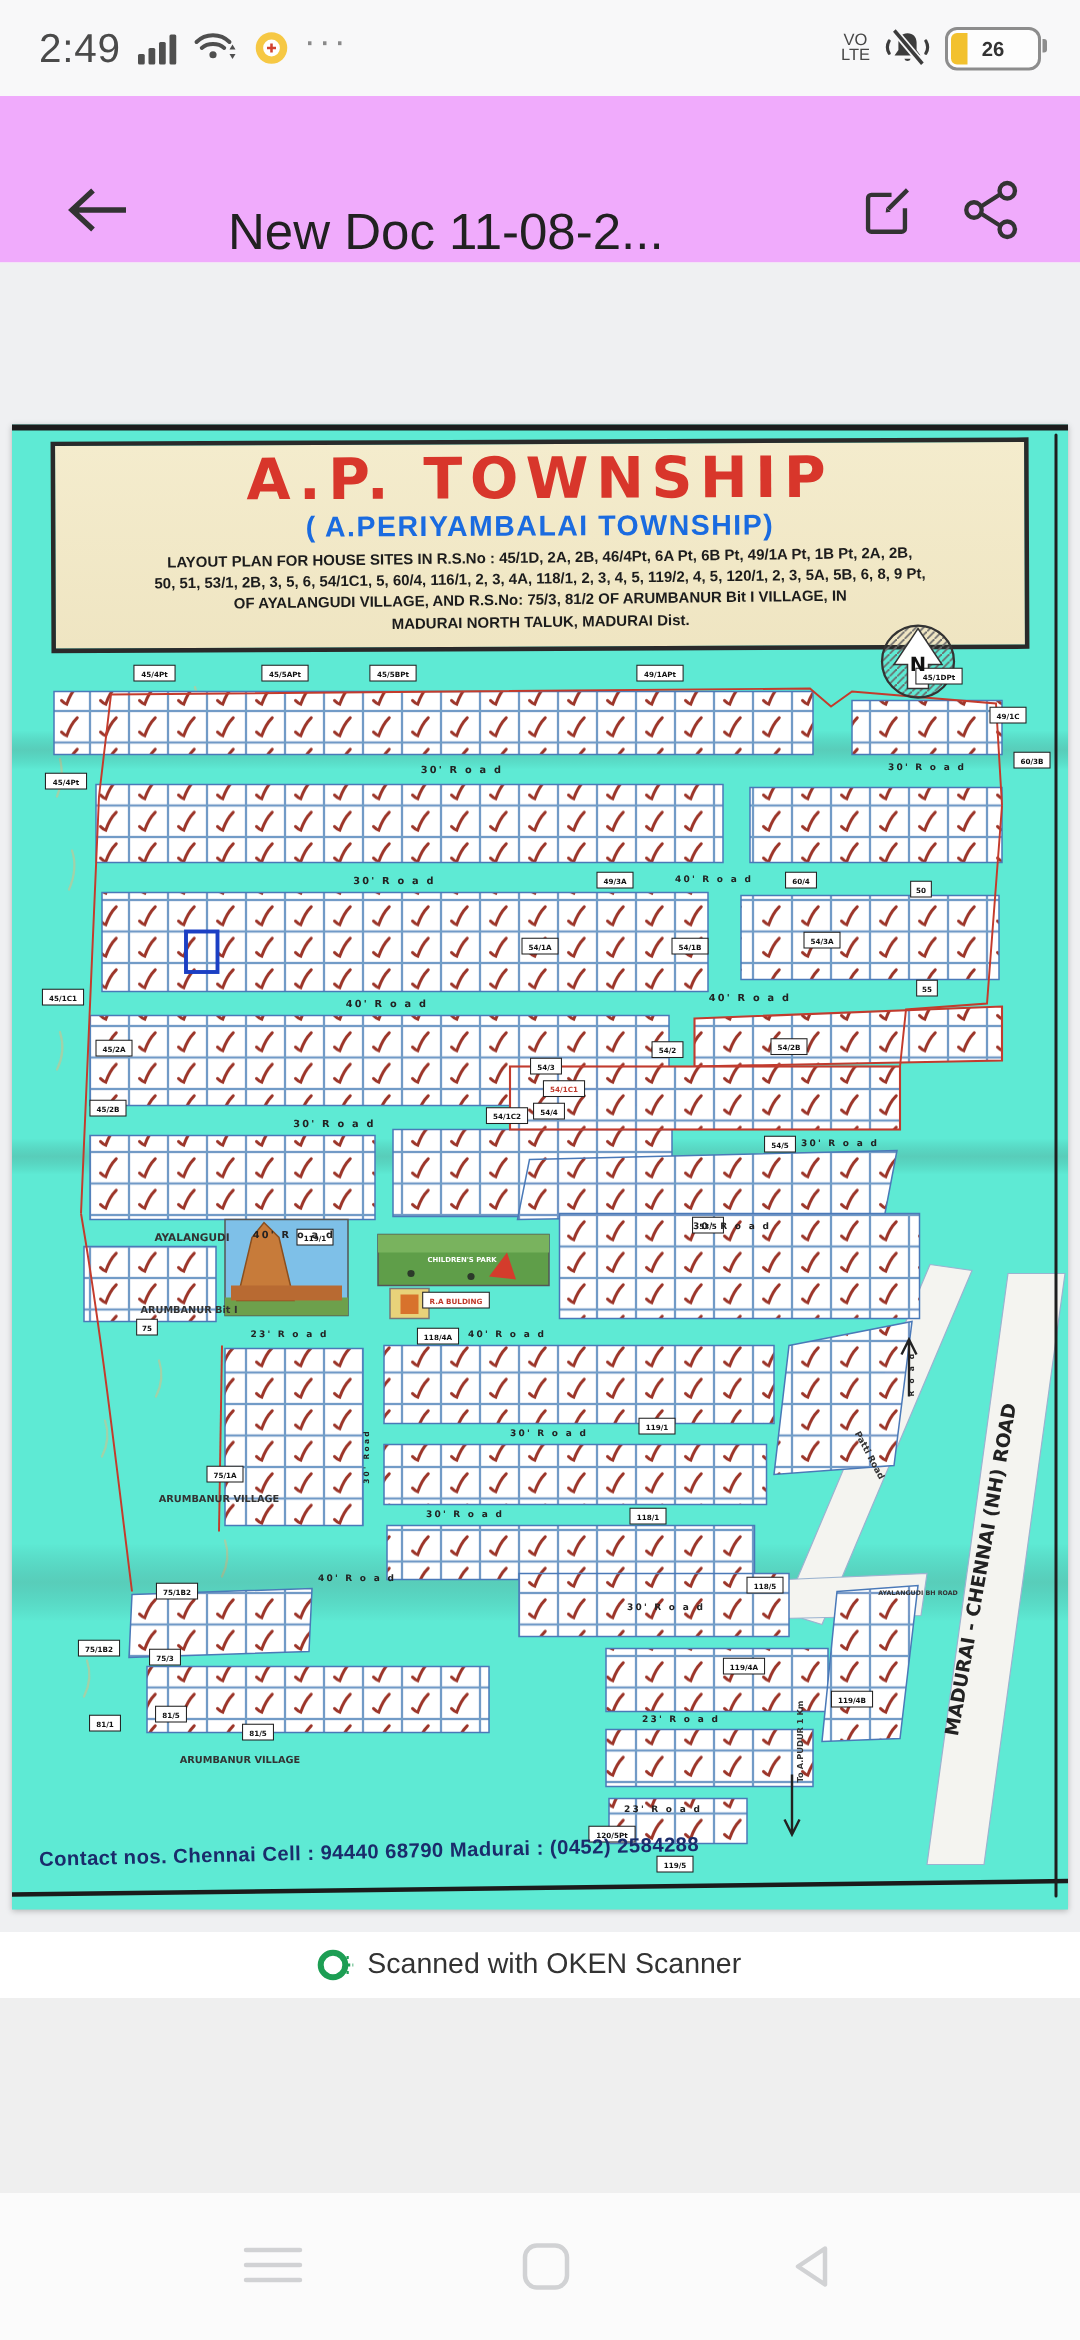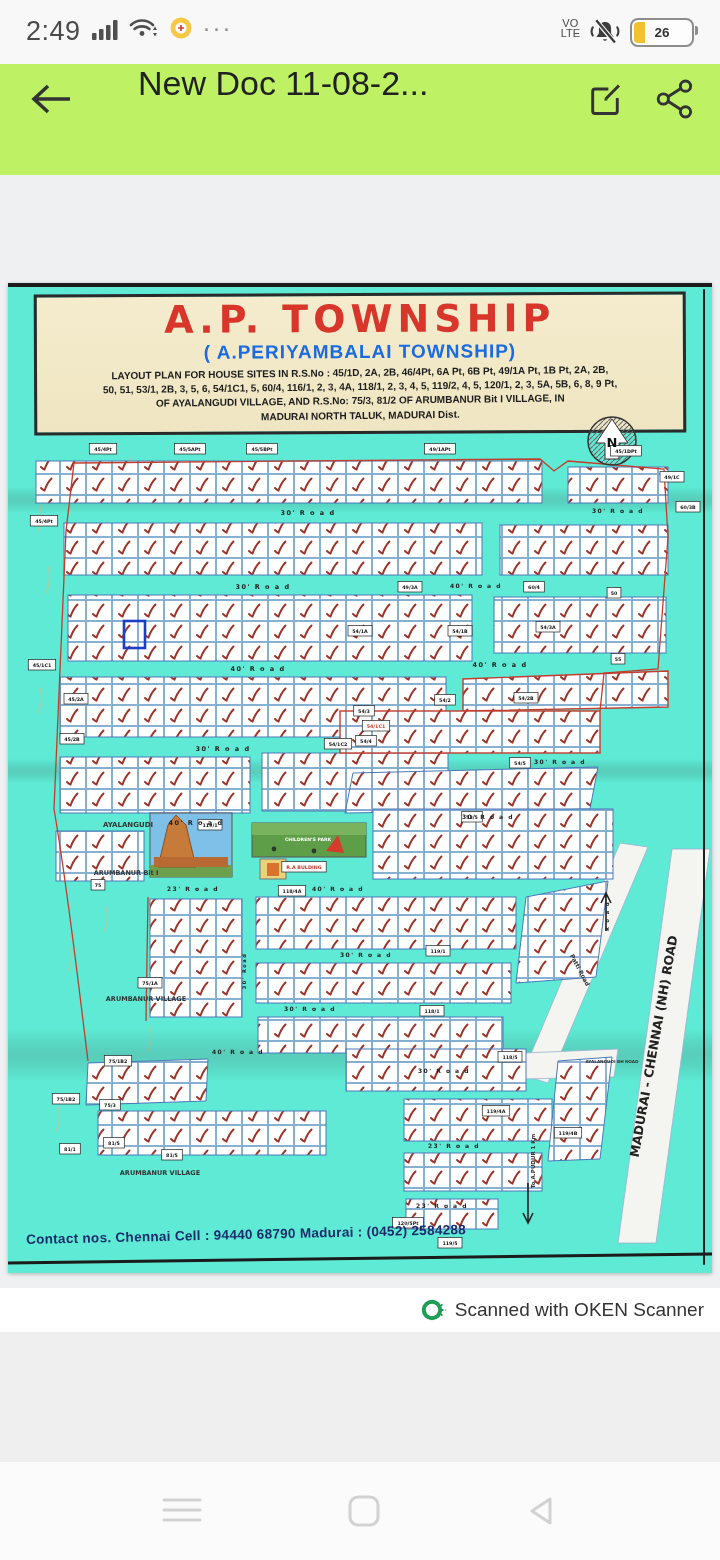--- a/index.html
+++ b/index.html
@@ -2,33 +2,33 @@
 <html><head>
 <meta charset="utf-8">
 <style>
   html,body{margin:0;padding:0;background:#e9e9e9;}
   #phone{position:relative;width:720px;height:1560px;background:#ffffff;overflow:hidden;
          font-family:"Liberation Sans",sans-serif;}
 
   
   .status-bar{position:absolute;top:0;left:0;right:0;height:64px;background:#f8f8f9;
               display:flex;align-items:center;justify-content:space-between;padding:0 26px;box-sizing:border-box;}
-  .sb-left,.sb-right{display:flex;align-items:flex-start;gap:10px;}
+  .sb-left,.sb-right{display:flex;align-items:center;gap:10px;}
   .sb-time{font-size:27px;color:#4a4a4a;font-weight:500;letter-spacing:.5px;}
   .sb-dots{font-size:24px;color:#8a8a8a;letter-spacing:2px;line-height:1;padding-bottom:8px;}
   .volte{font-size:11px;font-weight:normal;color:#474747;line-height:.95;text-align:center;}
   .bat{position:relative;width:44px;height:25px;border:2.5px solid #8d8d8d;border-radius:8px;background:#fdfdfd;padding-left:16px;}
   .bat:after{content:"";position:absolute;right:-6px;top:6px;width:3.5px;height:9px;background:#8d8d8d;border-radius:0 2px 2px 0;}
   .bat .fill{position:absolute;left:2px;top:2px;bottom:2px;width:11px;background:#f2c12e;border-radius:4px 0 0 4px;}
   .bat .pct{position:absolute;inset:0;display:flex;align-items:center;justify-content:center;
             font-size:13.5px;font-weight:bold;color:#333;}
 
   
-  .app-bar{position:absolute;top:64px;left:0;right:0;height:111px;background:#bef264;
-           display:flex;align-items:flex-start;padding:0 16px;box-sizing:border-box;}
+  .app-bar{position:absolute;top:64px;left:0;right:0;height:111px;background:#f0abfc;
+           display:flex;align-items:flex-end;padding:0 30px;box-sizing:border-box;}
   .ab-title{font-size:34px;color:#212121;margin-left:52px;flex:1;white-space:nowrap;overflow:hidden;}
   .ab-icn{display:flex;align-items:center;justify-content:center;width:70px;height:70px;}
 
   
   .scan-area{position:absolute;top:175px;left:0;right:0;height:1157px;background:#eff0f2;}
   .paper{position:absolute;left:8px;top:108px;width:704px;height:990px;background:#5eead4;
          box-shadow:0 1px 4px rgba(0,0,0,.25);}
   .paper:before{content:"";position:absolute;top:0;left:0;right:0;height:4px;background:#1c1c1c;}
   .paper:after{content:"";position:absolute;top:6px;bottom:8px;right:7px;width:2.5px;background:#1e1e1e;border-radius:2px;}
 
@@ -40,21 +40,21 @@
   .tb-sub{font-size:19px;font-weight:bold;color:#1a6be0;letter-spacing:1px;margin-top:1px;}
   .tb-desc{margin-top:3px;transform:rotate(-.5deg);}
   .tb-desc div{font-size:10px;font-weight:bold;color:#1c1c1c;line-height:1.42;}
 
   .map-wrap{position:absolute;left:0;top:128px;width:704px;height:858px;}
 
   .contact{position:absolute;left:18px;top:944px;font-size:13.5px;font-weight:bold;color:#1a2c6b;
            transform:rotate(-1.3deg);letter-spacing:.3px;}
 
   .badge-row{position:absolute;left:0;right:0;top:1113px;height:44px;background:#ffffff;
-             display:flex;align-items:center;justify-content:flex-end;padding-right:16px;box-sizing:border-box;gap:9px;}
+             display:flex;align-items:center;justify-content:center;padding-right:16px;box-sizing:border-box;gap:9px;}
   .badge-text{font-size:19px;color:#333;font-weight:500;}
 
   
   .gap-band{position:absolute;top:1332px;left:0;right:0;height:130px;background:#efefef;}
   .nav-bar{position:absolute;top:1462px;left:0;right:0;height:98px;background:#fbfbfb;
            display:flex;align-items:center;justify-content:space-around;padding:0 90px;box-sizing:border-box;}
   .nav-ic{opacity:.95;}
 
   
   .pb{fill:url(#plots);stroke:#4a79b8;stroke-width:1;}

